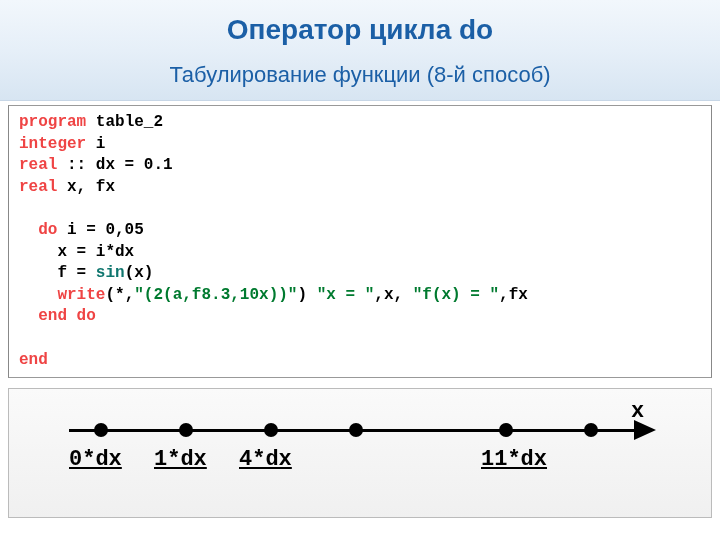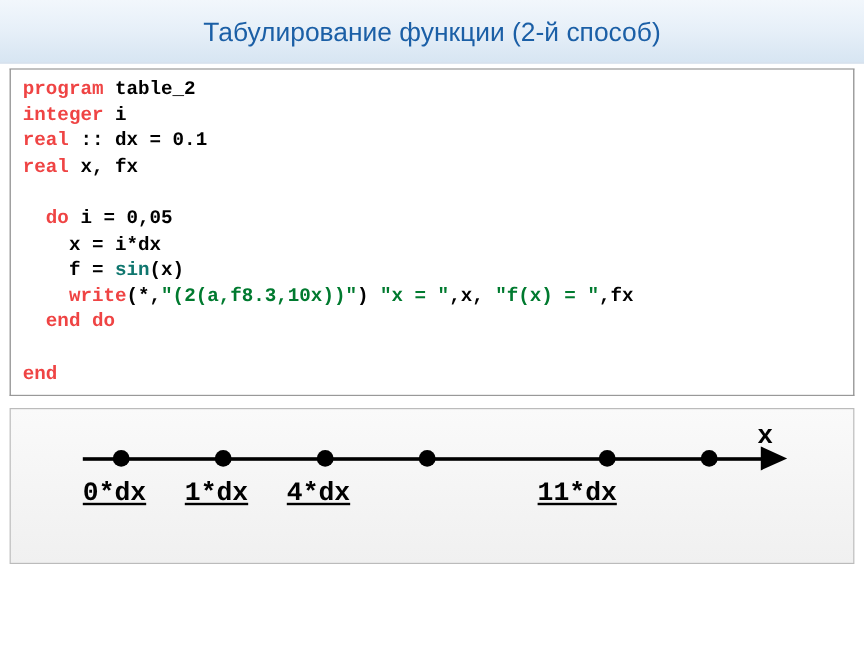--- a/index.html
+++ b/index.html
@@ -98,21 +98,22 @@
     font-weight: bold;
     font-size: 22px;
   }
 </style>
 </head>
 <body>
 
 <div class="slide">
 
   <div class="header">
-    <div class="subtitle">Табулирование функции   (2-й способ)</div>
+    <div class="title">Оператор цикла  do</div>
+    <div class="subtitle">Табулирование функции   (8-й способ)</div>
   </div>
 
   <div class="code-box"><span class="kw">program</span><span class="plain"> table_2</span>
 <span class="kw">integer</span><span class="plain"> i</span>
 <span class="kw">real</span><span class="plain"> :: dx = 0.1</span>
 <span class="kw">real</span><span class="plain"> x, fx</span>
 <span> </span>
 <span class="kw">  do</span><span class="plain"> i = 0,05</span>
 <span class="plain">    x = i*dx</span>
 <span class="plain">    f = </span><span class="fn">sin</span><span class="plain">(x)</span>
@@ -129,16 +130,16 @@
     <div class="dot" style="left:85px"></div>
     <div class="dot" style="left:170px"></div>
     <div class="dot" style="left:255px"></div>
     <div class="dot" style="left:340px"></div>
     <div class="dot" style="left:490px"></div>
     <div class="dot" style="left:575px"></div>
 
     <div class="tick-label" style="left:60px">0*dx</div>
     <div class="tick-label" style="left:145px">1*dx</div>
     <div class="tick-label" style="left:230px">4*dx</div>
-    <div class="tick-label" style="left:439px">11*dx</div>
+    <div class="tick-label" style="left:472px">11*dx</div>
   </div>
 
 </div>
 
 </body></html>

